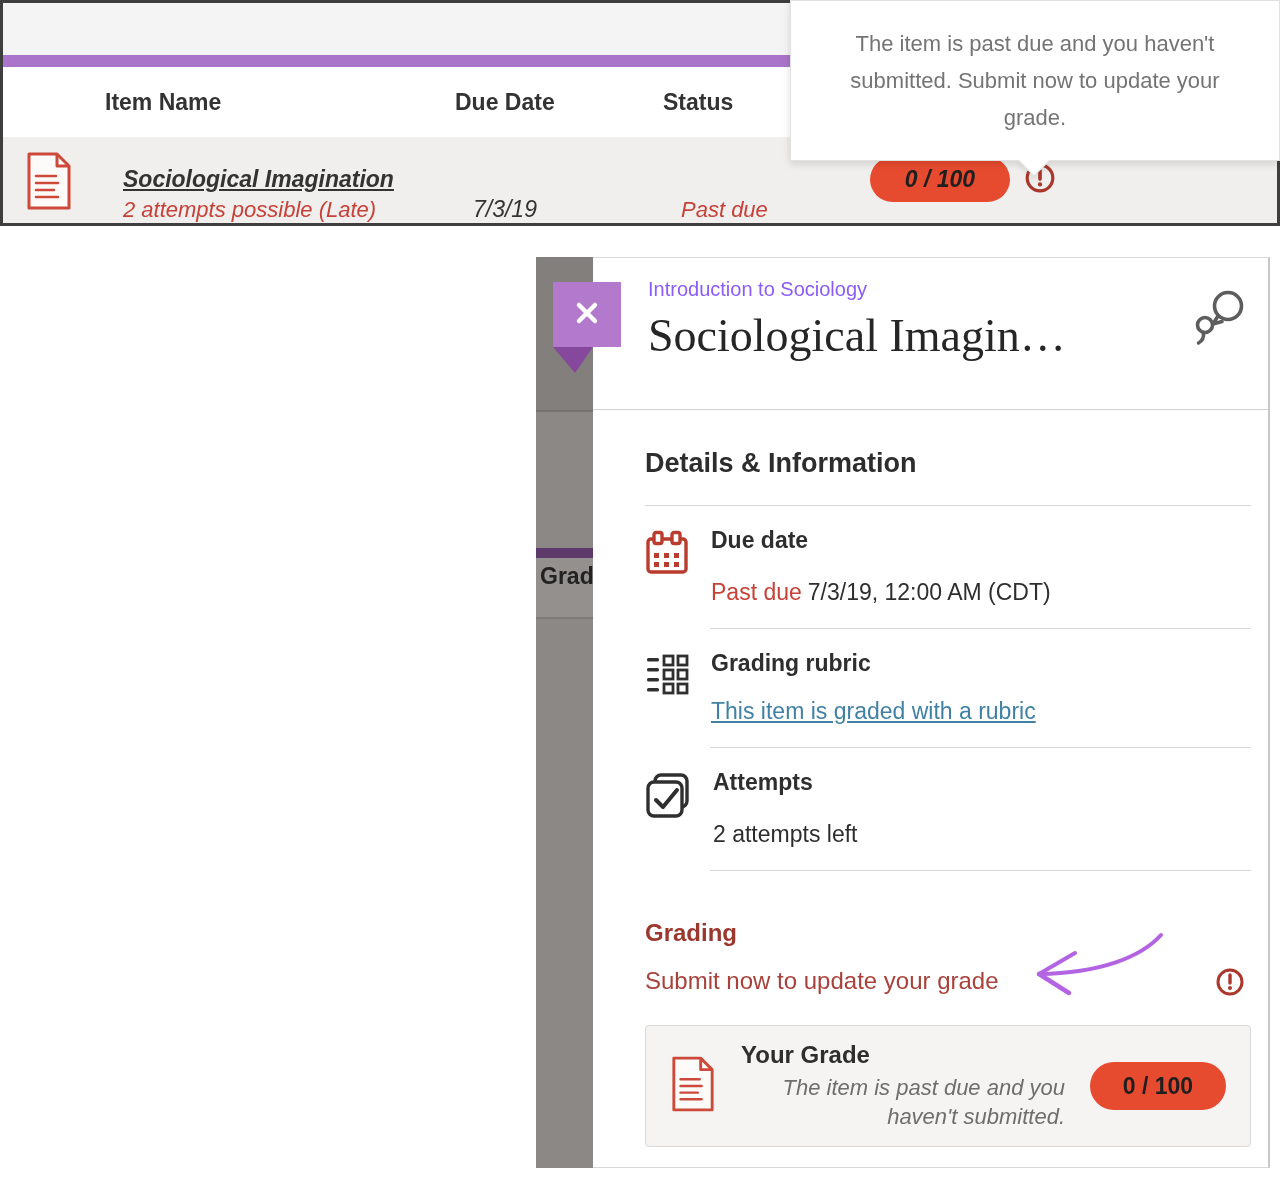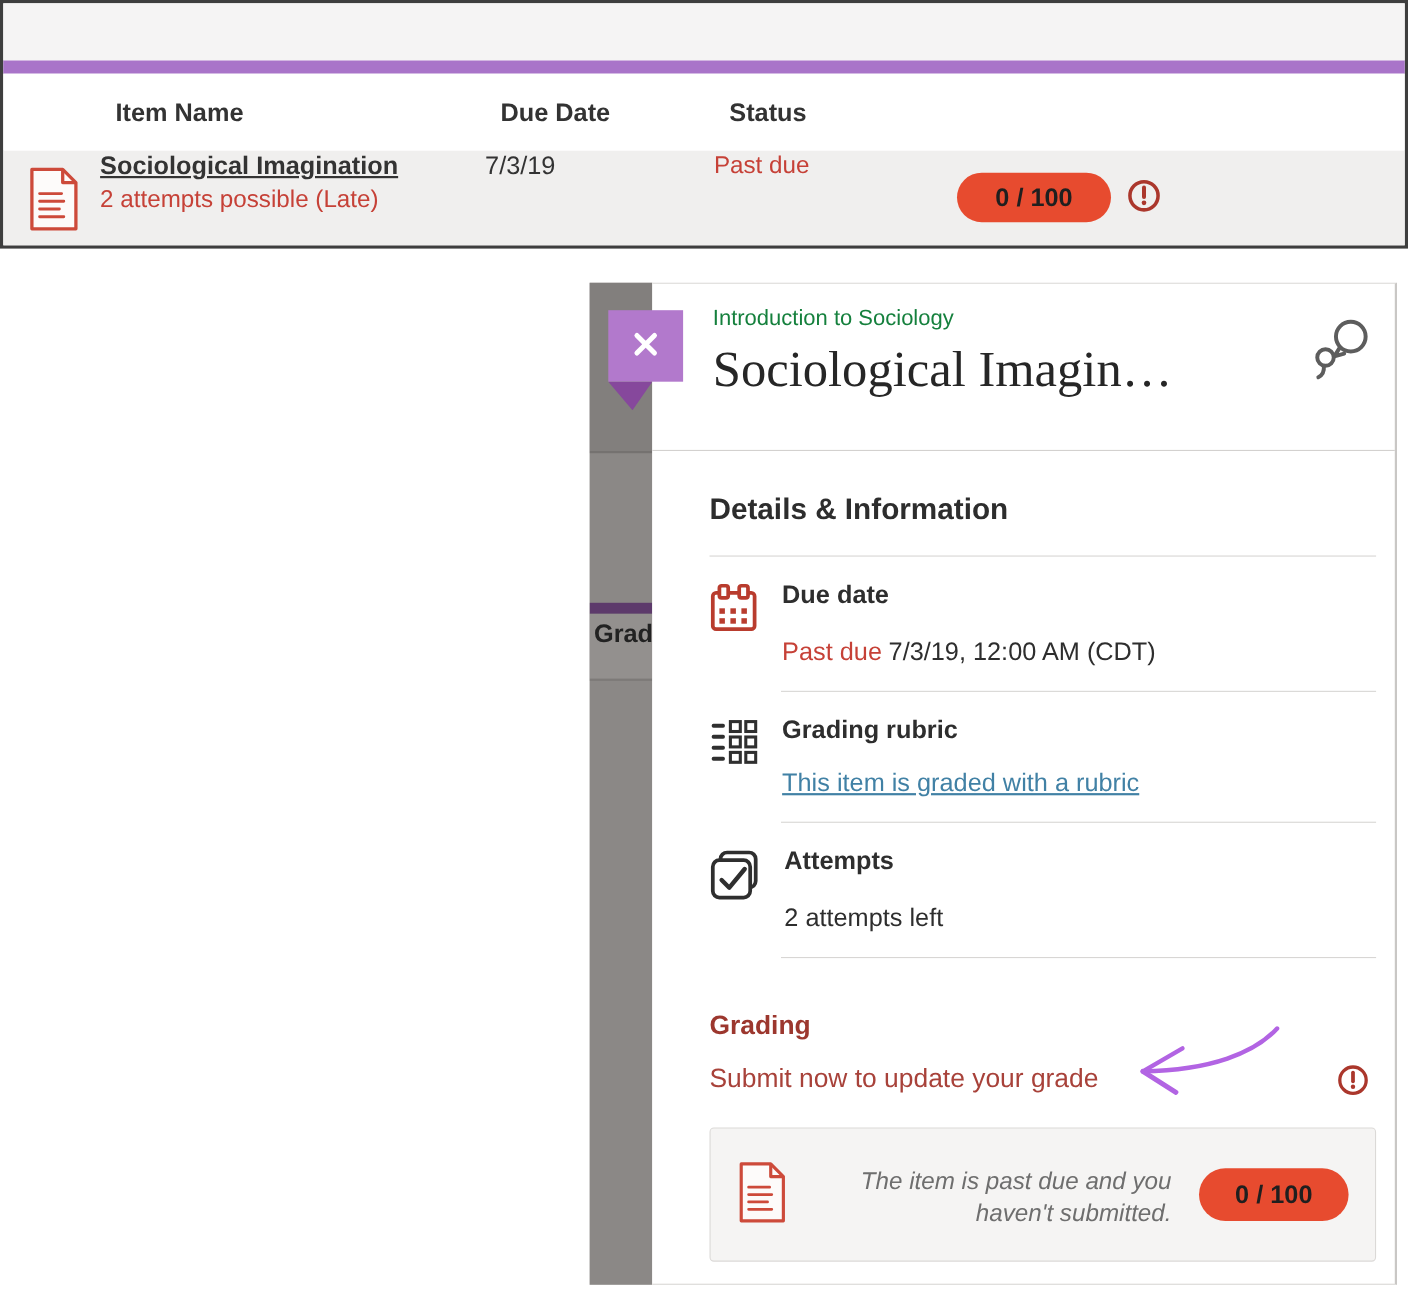--- a/index.html
+++ b/index.html
@@ -10,21 +10,21 @@
   
   .gradebook { position:absolute; left:0; top:0; width:1280px; height:226px;
                border:3px solid #3e3e3e; background:#fff; }
   .gb-topband { height:52px; background:#f5f4f4; }
   .gb-purplebar { height:12px; background:var(--accent-purple,#a974c9); }
   .gb-header { height:70px; background:#fff; display:flex; align-items:center; padding-left:102px;
                font-size:23px; font-weight:bold; color:#333; }
   .col-name { width:350px; }
   .col-due  { width:208px; }
   .col-status { width:180px; }
-  .gb-row { position:relative; height:86px; background:#f0efee; display:flex; align-items:flex-start; padding-left:88px; }
+  .gb-row { position:relative; height:86px; background:#f0efee; display:flex; align-items:flex-end; padding-left:120px;font-style:italic; }
   .gb-doc { position:absolute; left:22px; top:14px; }
   .gb-name-cell { width:350px; }
   .item-link { font-size:23px; font-weight:bold; color:#333; text-decoration:underline; cursor:pointer; }
   .item-sub { font-size:22px; color:var(--alert-red,#c64137); margin-top:4px; }
   .gb-due { width:208px; font-size:23px; color:#333; }
   .gb-status { width:180px; font-size:22px; color:var(--alert-red,#c64137); }
   .pill { display:flex; align-items:center; justify-content:center;
           background:var(--pill-red,#e74b2f); color:var(--pill-text,#1f1f1f);
           font-weight:bold; border-radius:24px; cursor:pointer; }
   .gb-pill { position:absolute; left:867px; top:20px; width:140px; height:45px; font-size:23px; }
@@ -54,21 +54,21 @@
   .close-ribbon { position:absolute; left:17px; top:25px; width:68px; height:65px;
                   background:var(--ribbon-purple,#b279cc); border:none; cursor:pointer; z-index:6;
                   display:flex; align-items:center; justify-content:center; }
   .ribbon-fold { position:absolute; left:17px; top:90px; width:40px; height:26px;
                  background:var(--ribbon-fold,#86489c); z-index:6;
                  clip-path:polygon(0 0, 100% 0, 55% 100%); }
 
   .panel { position:absolute; left:57px; top:0; width:677px; height:100%; background:#fff;
            border-right:2px solid #c9c7c5; border-top:1px solid #dddbd9; border-bottom:1px solid #d9d7d5; }
   .panel-header { position:relative; height:152px; border-bottom:1px solid #d3d1cf; padding:20px 0 0 55px; }
-  .panel-course { font-size:20px; color:#15803d; }
+  .panel-course { font-size:20px; color:#8b5cf6; }
   .panel-title { font-family:"Liberation Serif", serif; font-weight:normal; font-size:46px; color:#262626;
                  margin-top:8px; white-space:nowrap; overflow:hidden; }
   .magnifier { position:absolute; right:22px; top:28px; cursor:pointer; }
 
   .panel-body { position:relative; padding:38px 17px 0 52px; }
   .details-h { font-size:27px; font-weight:bold; color:#2d2d2d; margin-bottom:26px; }
   .divider { height:1px; background:#d8d6d4; }
   .divider.indent { margin-left:65px; }
 
   .detail-row { display:flex; gap:22px; padding:21px 0 22px 0; }
@@ -124,20 +124,24 @@
       <span class="gb-exclaim">
         <svg width="32" height="32" viewBox="0 0 30 30" fill="none">
           <circle cx="15" cy="15" r="12" stroke="#ab372c" stroke-width="3"></circle>
           <path d="M15 8 v8" stroke="#ab372c" stroke-width="3.4" stroke-linecap="round"></path>
           <circle cx="15" cy="21" r="2" fill="#ab372c"></circle>
         </svg>
       </span>
     </div>
   </section>
 
+  <div class="tooltip">
+    <div class="tooltip-text">The item is past due and you haven't submitted. Submit now to update your grade.</div>
+    <div class="tooltip-caret"></div>
+  </div>
 
   <aside class="panel-wrap">
 
     <div class="strip">
       <div class="strip-top"></div>
       <div class="strip-line1"></div>
       <div class="strip-purple"></div>
       <div class="strip-band"></div>
       <div class="strip-grad">Grad</div>
       <div class="strip-line2"></div>
@@ -259,20 +263,21 @@
 
         <div class="grade-card">
           <span>
             <svg width="46" height="58" viewBox="0 0 48 60" fill="none">
               <path d="M4 3 h28 l12 12 v42 h-40 z" fill="#fdfbfa" stroke="#cd4a3a" stroke-width="3" stroke-linejoin="round"></path>
               <path d="M32 3 v12 h12" fill="none" stroke="#cd4a3a" stroke-width="3" stroke-linejoin="round"></path>
               <path d="M11 25 h20 M11 32 h22 M11 39 h18 M11 46 h22" stroke="#cd4a3a" stroke-width="2.6" stroke-linecap="round"></path>
             </svg>
           </span>
           <div class="card-text">
+            <div class="card-title">Your Grade</div>
             <div class="card-desc">The item is past due and you haven't submitted.</div>
           </div>
           <span class="pill card-pill">0 / 100</span>
         </div>
 
       </div>
     </div>
   </aside>
 
 </div>

